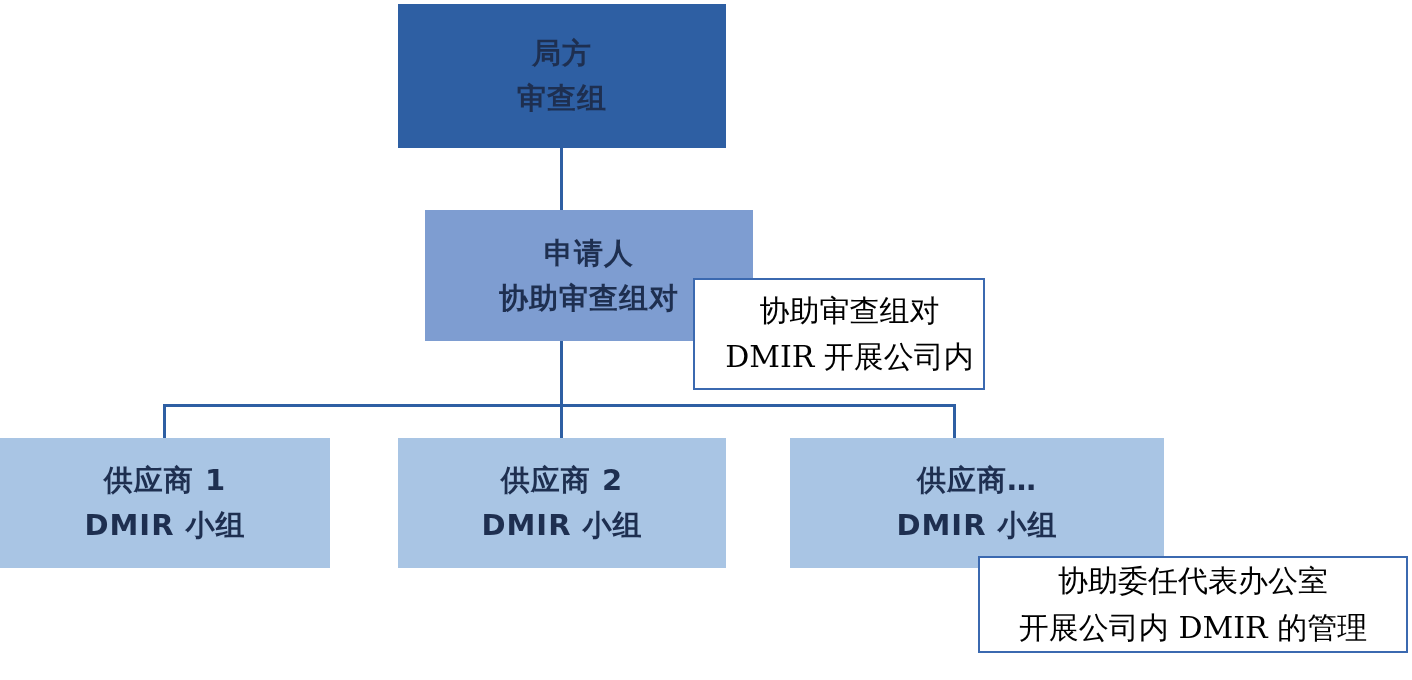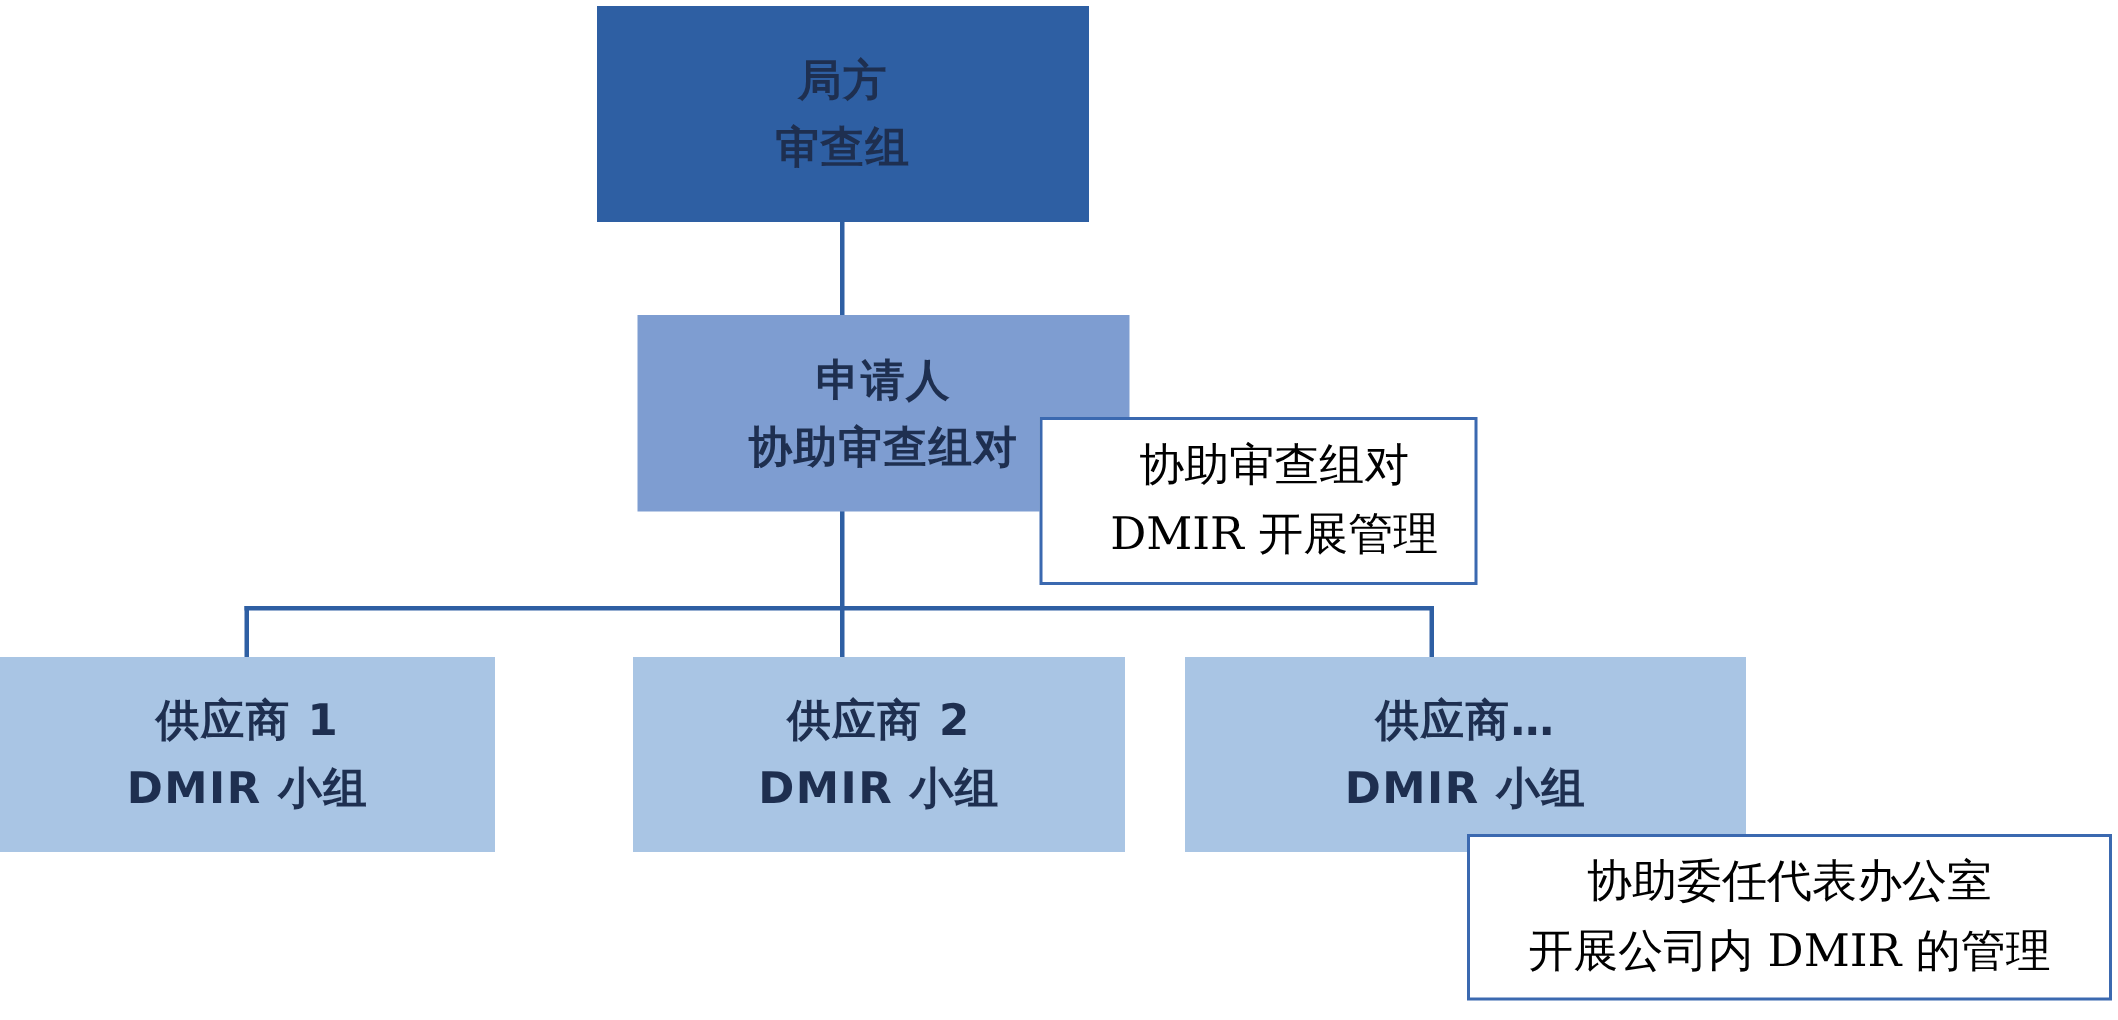--- a/index.html
+++ b/index.html
@@ -88,36 +88,36 @@
     <div class="nline">审查组</div>
   </div>
 
   <div class="node medium" style="left:398px; top:210px; width:328px; height:131px;margin-left:27px;">
     <div class="nline">申请人</div>
     <div class="nline">协助审查组对</div>
   </div>
 
   <div class="note" style="left:693px; top:278px; width:292px; height:112px;padding-left:21px;">
     <div class="noteline">协助审查组对</div>
-    <div class="noteline">DMIR 开展管理</div>
+    <div class="noteline">DMIR 开展公司内</div>
   </div>
 
   <div class="node light" style="left:0px; top:438px; width:330px; height:130px;">
     <div class="nline">供应商 1</div>
     <div class="nline">DMIR 小组</div>
   </div>
 
-  <div class="node light" style="left:398px; top:438px; width:328px; height:130px;margin-left:24px;">
+  <div class="node light" style="left:398px; top:438px; width:328px; height:130px;">
     <div class="nline">供应商 2</div>
     <div class="nline">DMIR 小组</div>
   </div>
 
   <div class="node light" style="left:790px; top:438px; width:374px; height:130px;">
     <div class="nline">供应商…</div>
     <div class="nline">DMIR 小组</div>
   </div>
 
-  <div class="note" style="left:978px; top:556px; width:430px; height:111px;">
+  <div class="note" style="left:978px; top:556px; width:430px; height:97px;">
     <div class="noteline">协助委任代表办公室</div>
     <div class="noteline">开展公司内 DMIR 的管理</div>
   </div>
 
 </div>
 
 </body></html>

